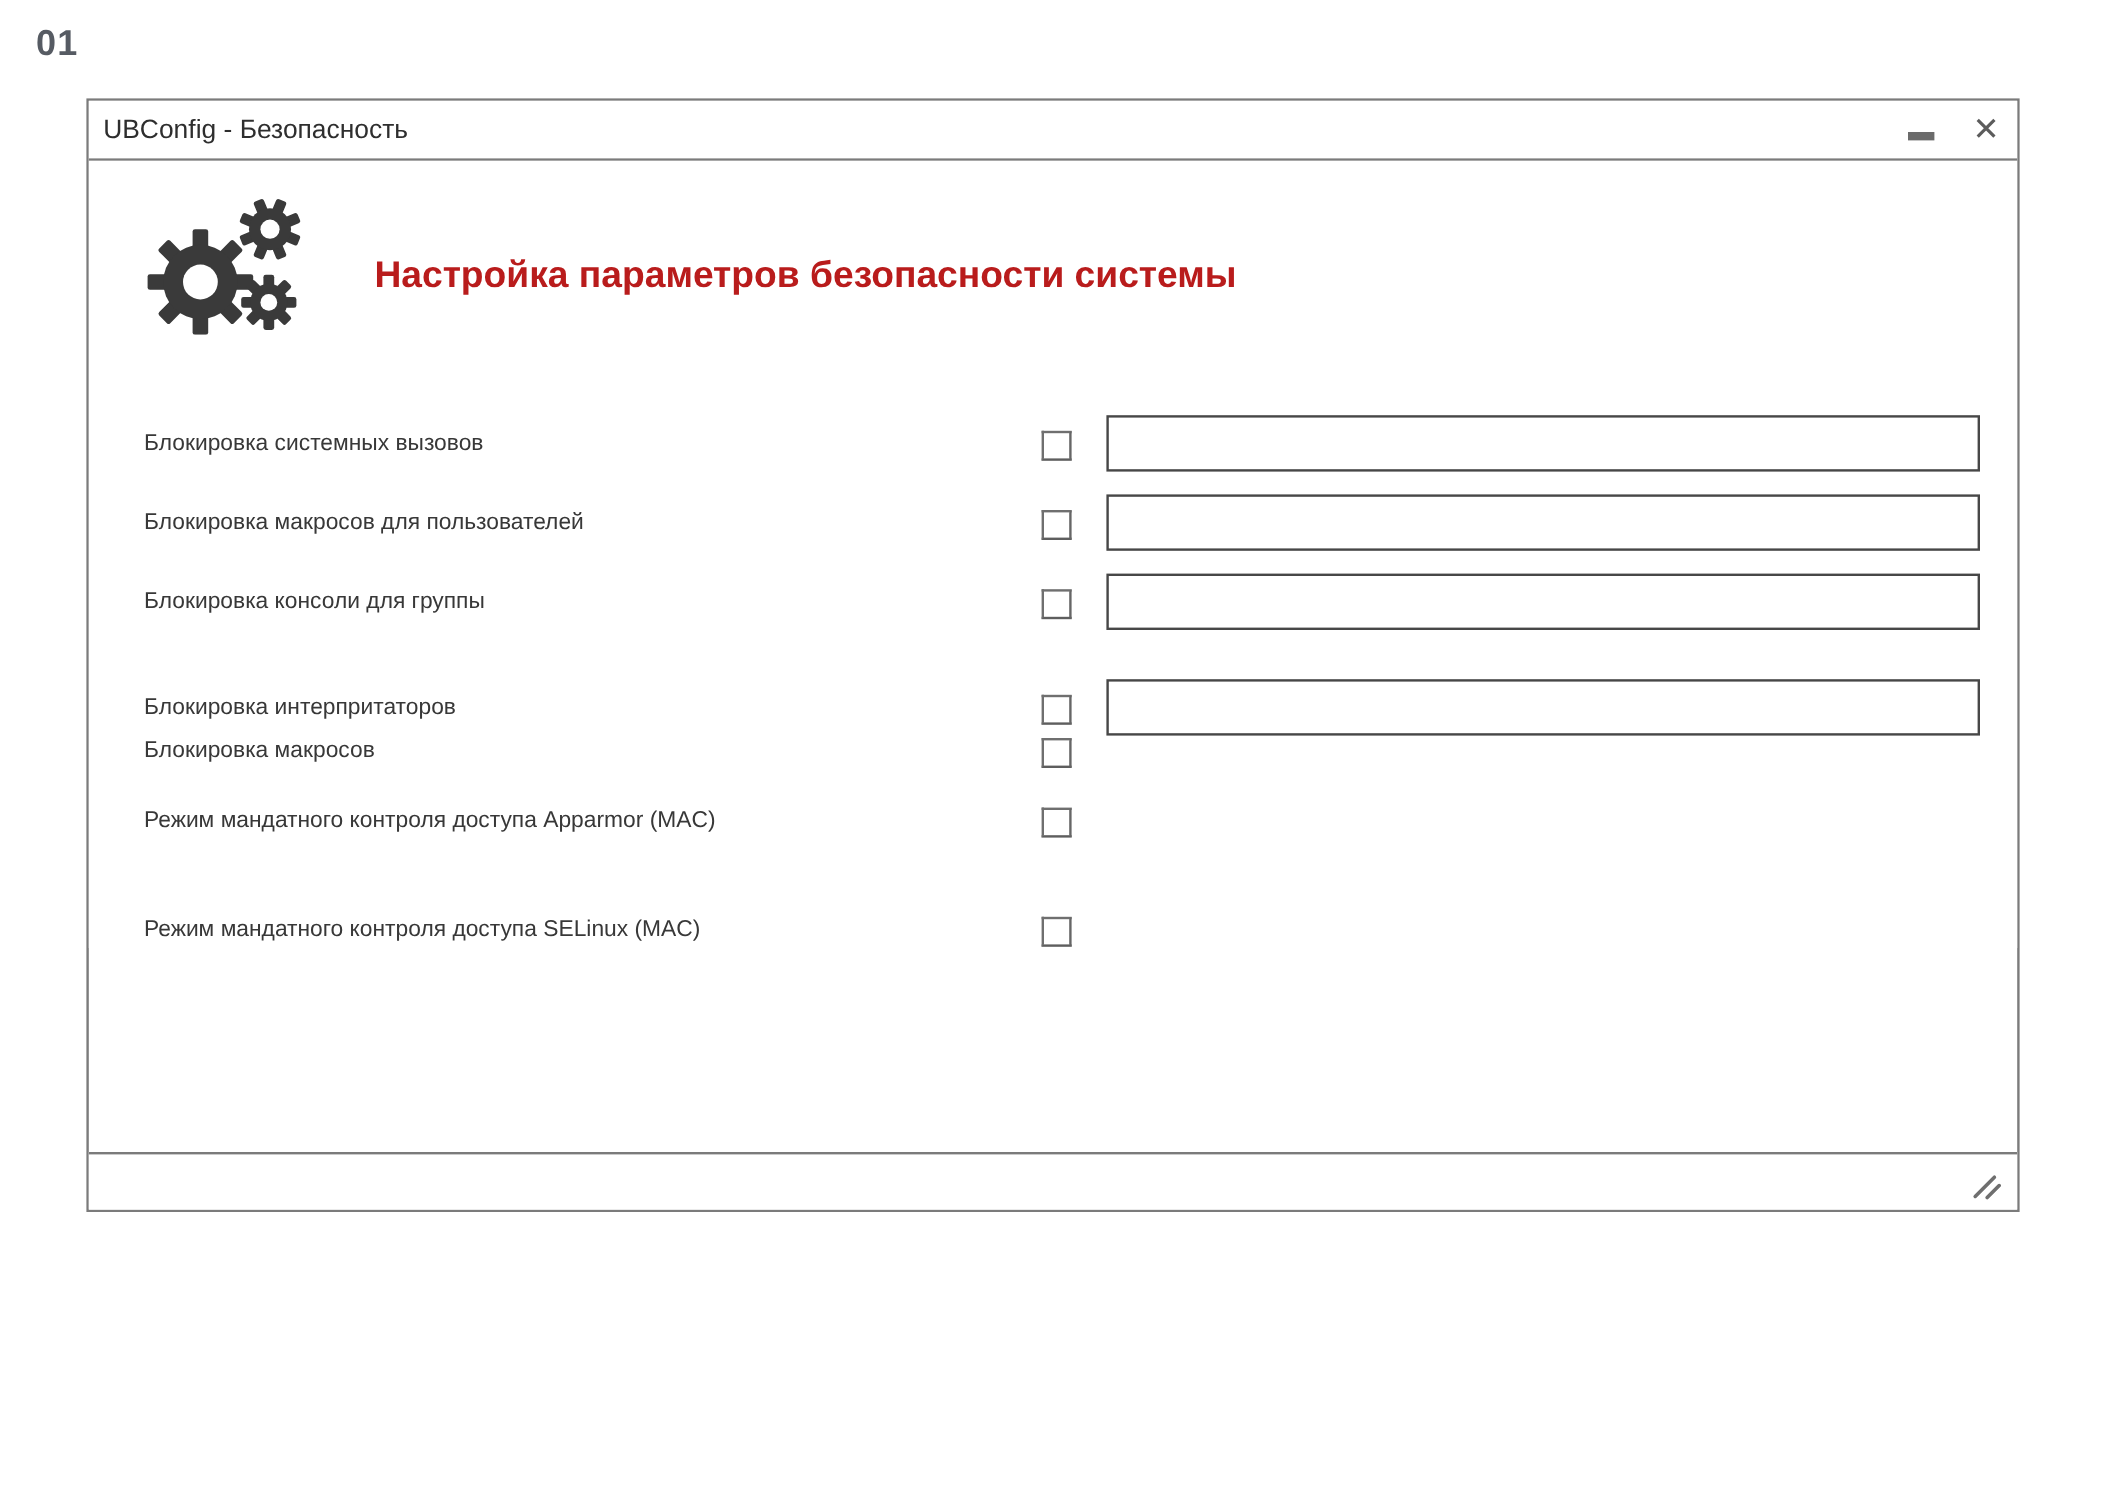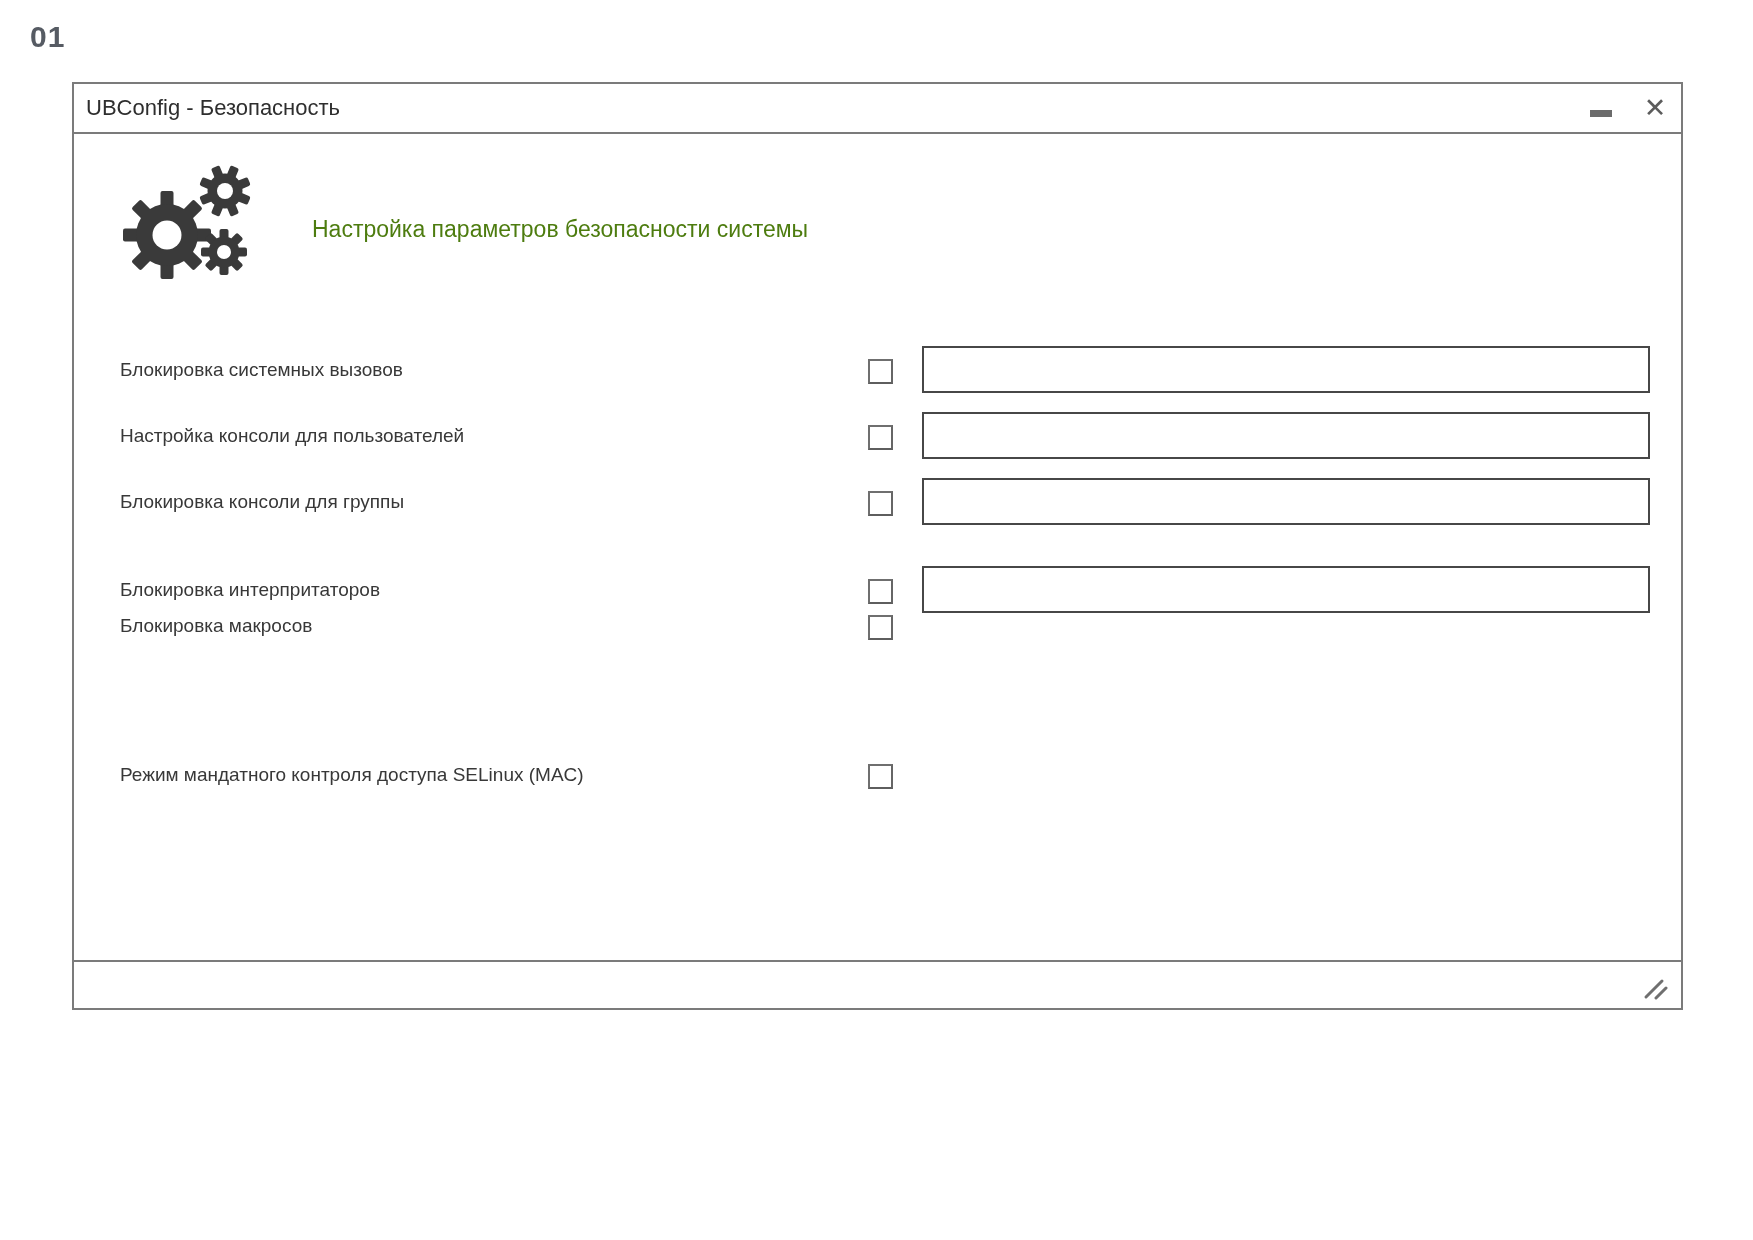--- a/index.html
+++ b/index.html
@@ -84,24 +84,25 @@
     position: absolute;
     left: 30px;
     top: 10px;
   }
   .gears-svg .gear { fill: #3a3a3a; }
 
   .heading {
     position: absolute;
     left: 238px;
     top: 81px;
-    font-size: 23px;
-    color: #4d7c0f;
+    font-size: 31px;
+    color: #b91c1c;
     line-height: 28px;
     white-space: nowrap;
+    font-weight: bold;
   }
 
   .row {
     position: absolute;
     left: 0;
     width: 100%;
     height: 48px;
   }
   .row-label {
     position: absolute;
@@ -233,21 +234,21 @@
 
     <div class="heading">Настройка параметров безопасности системы</div>
 
     <div class="row row-1">
       <span class="row-label">Блокировка системных вызовов</span>
       <span class="checkbox"></span>
       <input class="row-input" type="text" value="" style="">
     </div>
 
     <div class="row row-2">
-      <span class="row-label">Настройка консоли для пользователей</span>
+      <span class="row-label">Блокировка макросов для пользователей</span>
       <span class="checkbox"></span>
       <input class="row-input" type="text" value="" style="">
     </div>
 
     <div class="row row-3">
       <span class="row-label">Блокировка консоли для группы</span>
       <span class="checkbox"></span>
       <input class="row-input" type="text" value="" style="">
     </div>
 
@@ -255,20 +256,24 @@
       <span class="row-label">Блокировка интерпритаторов</span>
       <span class="checkbox"></span>
       <input class="row-input" type="text" value="" style="">
     </div>
 
     <div class="row row-5">
       <span class="row-label">Блокировка макросов</span>
       <span class="checkbox"></span>
     </div>
 
+    <div class="row row-6">
+      <span class="row-label">Режим мандатного контроля доступа Apparmor (MAC)</span>
+      <span class="checkbox"></span>
+    </div>
 
     <div class="row row-7">
       <span class="row-label">Режим мандатного контроля доступа SELinux (MAC)</span>
       <span class="checkbox"></span>
     </div>
 
   </div>
 
   <div class="statusbar">
     <span class="status-text"></span>

